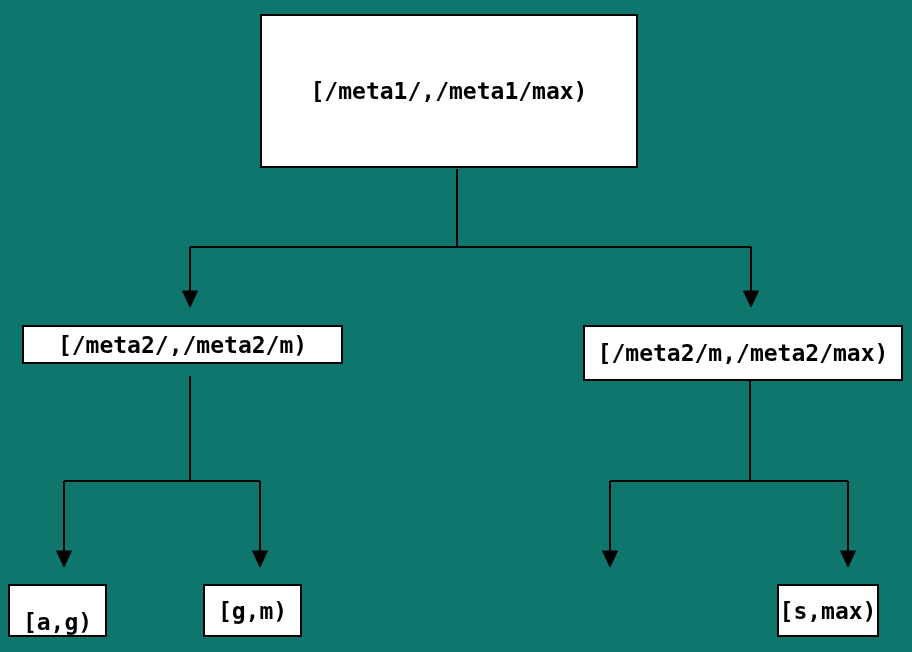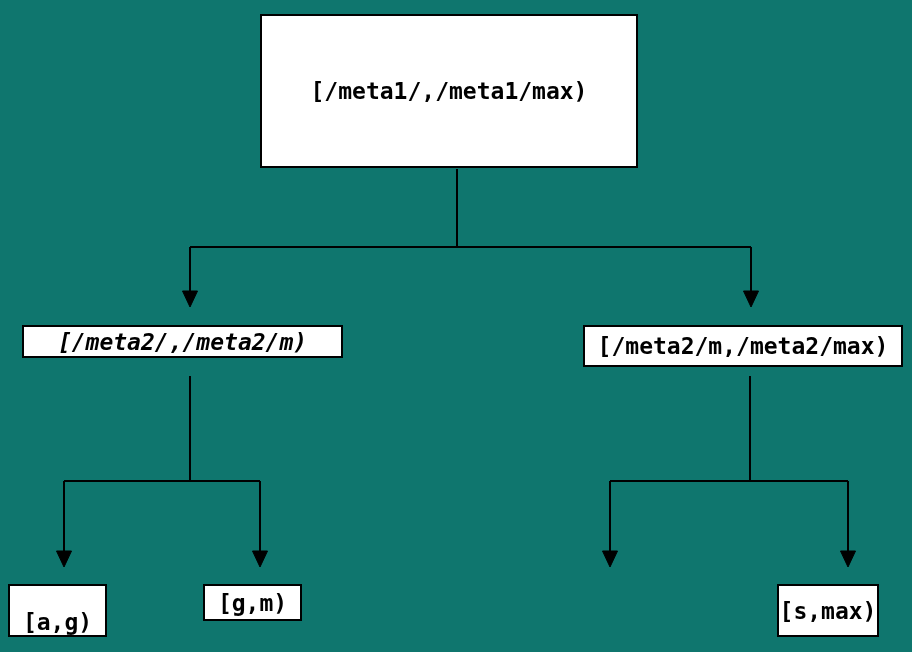--- a/index.html
+++ b/index.html
@@ -41,24 +41,24 @@
     display: flex;
     align-items: center;
     justify-content: center;
     font-size: 23px;
     font-weight: 700;
     color: #000000;
     white-space: nowrap;
   }
   
   .node-root        { left: 260px; top: 14px;  width: 378px; height: 154px; }
-  .node-l2-left     { left: 22px;  top: 325px; width: 321px; height: 33px; font-style: italic; }
-  .node-l2-right    { left: 583px; top: 325px; width: 320px; height: 42px; }
+  .node-l2-left     { left: 22px;  top: 325px; width: 321px; height: 39px; }
+  .node-l2-right    { left: 583px; top: 325px; width: 320px; height: 56px; }
   .node-leaf-ag     { left: 8px;   top: 584px; width: 99px;  height: 53px; align-items: flex-end; }
-  .node-leaf-gm     { left: 203px; top: 584px; width: 99px;  height: 37px; }
+  .node-leaf-gm     { left: 203px; top: 584px; width: 99px;  height: 53px; }
   .node-leaf-ms     { left: 553px; top: 584px; width: 99px;  height: 53px; }
   .node-leaf-smax   { left: 777px; top: 584px; width: 102px; height: 53px; justify-content: center; }
 </style>
 </head>
 <body>
 
 <div class="canvas">
 
   <svg class="edges" viewBox="0 0 912 652" xmlns="http://www.w3.org/2000/svg">
 

